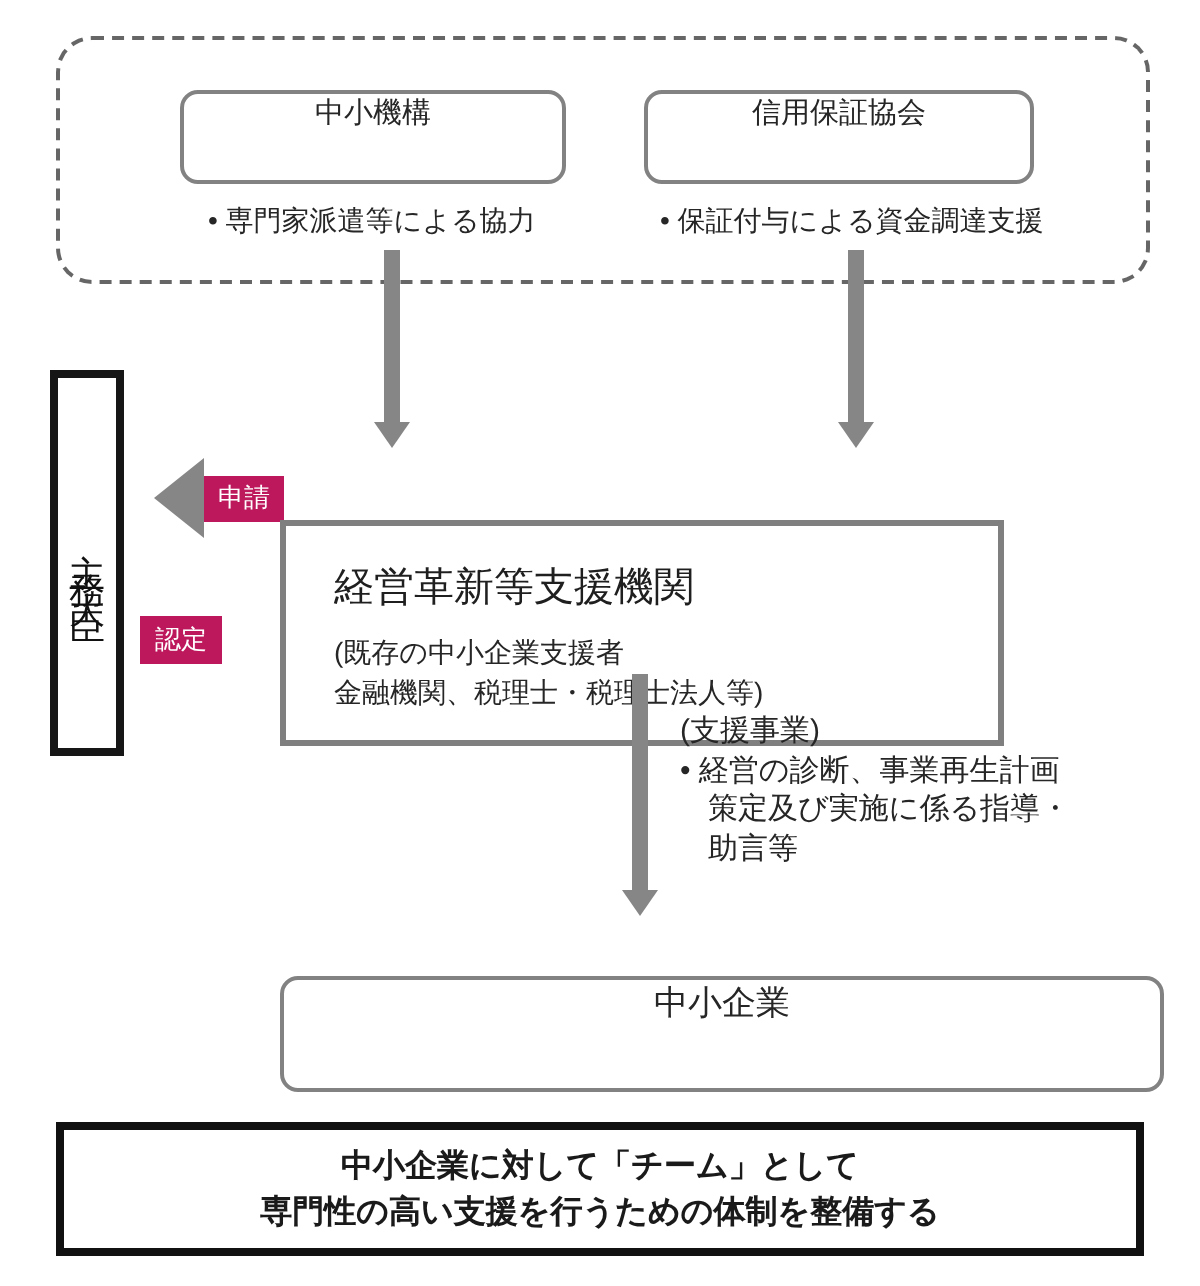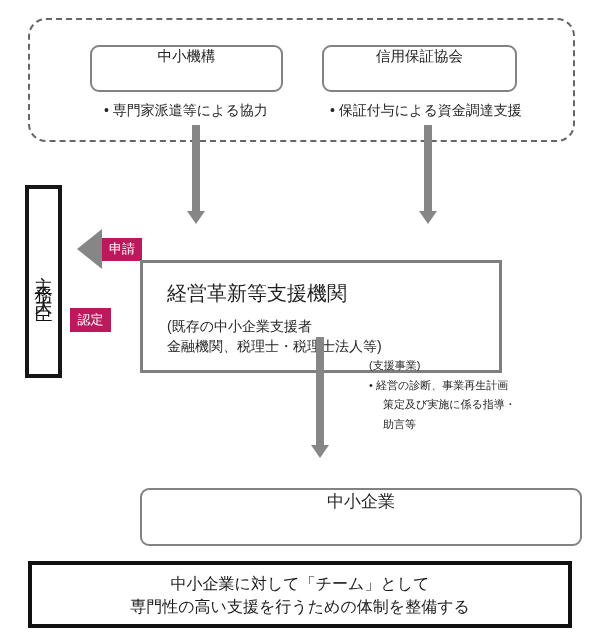--- a/index.html
+++ b/index.html
@@ -55,32 +55,32 @@
   .support-org-box{
     left:140px;top:224px;width:362px;height:113px;
     border:3px solid #7f7f7f;background:#fff;
     padding:17px 20px 0 24px;
     margin-top:36px;
   }
   .support-org-title{font-size:20px;color:#1f1f1f;margin:0 0 9px 0;}
   .support-org-sub{font-size:14px;line-height:20px;color:#262626;}
 
   
-  .support-biz{left:340px;top:356px;font-size:11px;line-height:19.5px;color:#262626;margin-left:29px;}
+  .support-biz{left:340px;top:356px;font-size:15px;line-height:19.5px;color:#262626;}
   .support-biz .indent{padding-left:14px;}
 
   
   .sme-box{left:140px;top:460px;width:442px;height:58px;font-size:17px;margin-top:28px;}
 
   
   .summary-box{
     left:28px;top:561px;width:544px;height:67px;
     border:4px solid #111;background:#fff;
     display:flex;flex-direction:column;align-items:center;justify-content:center;
-    font-size:16px;font-weight:400;line-height:23px;color:#1a1a1a;text-align:center;
+    font-size:16px;font-weight:700;line-height:23px;color:#1a1a1a;text-align:center;
   }
 </style>
 </head>
 <body>
 
 <div class="stage">
 
   <div class="abs dashed-container"></div>
 
   <div class="abs rounded-box box-kiko">

